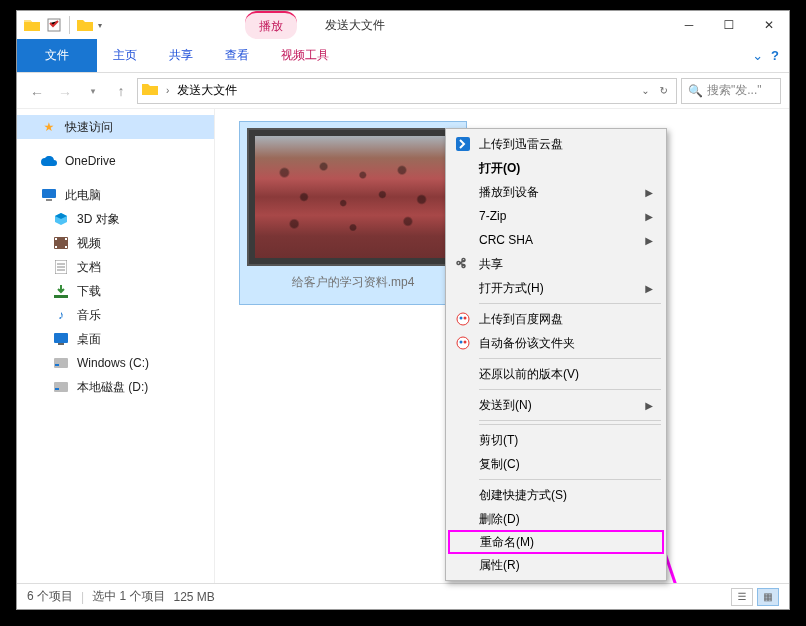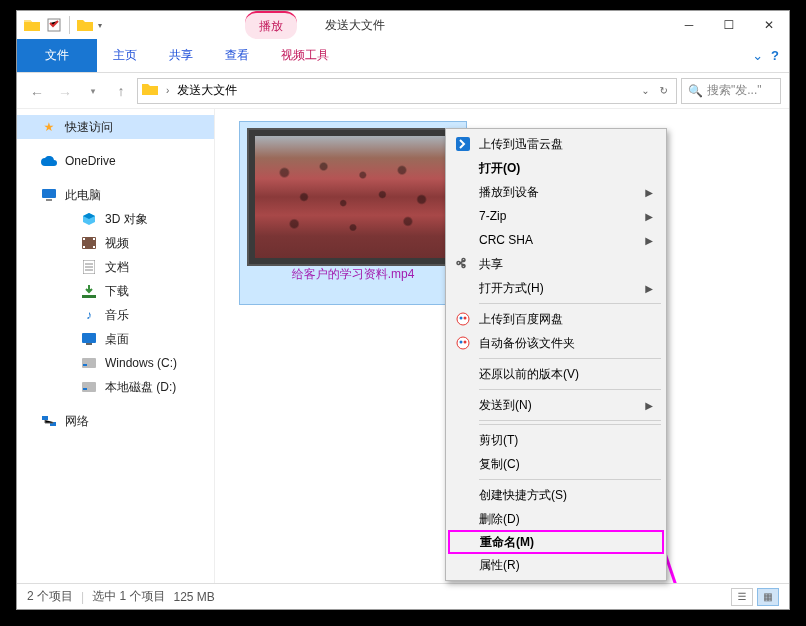--- a/index.html
+++ b/index.html
@@ -31,21 +31,21 @@
 .addr-box { flex: 1; height: 26px; border: 1px solid #ccc; display: flex; align-items: center; padding: 0 4px; font-size: 12px; gap: 4px; }
 .addr-chevron { color: #666; font-size: 10px; padding: 0 4px; }
 .addr-right { margin-left: auto; display: flex; align-items: center; gap: 2px; }
 .search-box { width: 100px; height: 26px; border: 1px solid #ccc; display: flex; align-items: center; padding: 0 6px; font-size: 12px; color: #888; gap: 4px; }
 
 
 .body { flex: 1; display: flex; overflow: hidden; position: relative; }
 .sidebar { width: 198px; border-right: 1px solid #eee; padding: 6px 0; overflow-y: auto; font-size: 12px; }
 .side-item { display: flex; align-items: center; height: 24px; padding-left: 24px; gap: 8px; color: #222; }
 .side-item.active { background: #cce5ff; }
-.side-item.l2 { padding-left: 64px; }
+.side-item.l2 { padding-left: 36px; }
 .side-icon { width: 16px; height: 16px; display: flex; align-items: center; justify-content: center; flex-shrink: 0; }
 .star { color: #ffa726; }
 .cloud { color: #0078d4; }
 .monitor { color: #0078d4; }
 .side-gap { height: 10px; }
 
 .content { flex: 1; position: relative; background: #fff; }
 .file-item { position: absolute; left: 24px; top: 12px; width: 228px; height: 184px; background: #cce8ff; border: 1px solid #8bbde8; display: flex; flex-direction: column; align-items: center; padding: 6px; }
 .thumb-frame { width: 212px; height: 138px; background: #3a3a3a; border: 2px solid #555; padding: 6px; }
 .thumb-img { width: 100%; height: 100%; background: linear-gradient(180deg, #aab1b8 0%, #7c4a4a 25%, #b55454 35%, #8a3a3a 50%, #a84848 65%, #7a3535 80%, #6e3030 100%);
@@ -56,26 +56,26 @@
     radial-gradient(circle at 75% 28%, rgba(0,0,0,0.4) 2%, transparent 3%),
     radial-gradient(circle at 25% 50%, rgba(0,0,0,0.4) 2%, transparent 3%),
     radial-gradient(circle at 45% 55%, rgba(0,0,0,0.4) 2%, transparent 3%),
     radial-gradient(circle at 65% 48%, rgba(0,0,0,0.4) 2%, transparent 3%),
     radial-gradient(circle at 85% 52%, rgba(0,0,0,0.4) 2%, transparent 3%),
     radial-gradient(circle at 20% 72%, rgba(0,0,0,0.4) 2%, transparent 3%),
     radial-gradient(circle at 50% 75%, rgba(0,0,0,0.4) 2%, transparent 3%),
     radial-gradient(circle at 78% 70%, rgba(0,0,0,0.4) 2%, transparent 3%),
     linear-gradient(180deg, #aab1b8 0%, #9a6a5a 18%, #b55454 35%, #8a3a3a 50%, #a84848 65%, #7a3535 82%, #6e3030 100%);
 }
-.file-label { font-size: 12px; color: #a21caf; text-align: center; }
+.file-label { margin-top: 8px; font-size: 12px; color: #737373; text-align: center; }
 
 
 .ctx { position: absolute; left: 445px; top: 128px; width: 222px; background: #f2f2f2; border: 1px solid #b7b7b7; box-shadow: 2px 3px 6px rgba(0,0,0,0.35); font-size: 12px; padding: 3px; z-index: 10; }
 .ctx-item { height: 24px; display: flex; align-items: center; padding-left: 30px; padding-right: 10px; color: #000; position: relative; }
-.ctx-item.hl { border: 2px solid magenta; margin: -1px; font-weight: bold; }
+.ctx-item.hl { border: 2px solid magenta; margin: -1px; }
 .ctx-icon { position: absolute; left: 6px; width: 16px; height: 16px; display: flex; align-items: center; justify-content: center; }
 .ctx-sub { margin-left: auto; color: #555; font-size: 10px; }
 .ctx-sep { height: 1px; background: #d0d0d0; margin: 3px 2px 3px 30px; }
 
 
 .arrow-svg { position: absolute; left: 220px; top: 170px; width: 320px; height: 420px; z-index: 9; pointer-events: none; }
 
 
 .statusbar { height: 26px; border-top: 1px solid #ddd; display: flex; align-items: center; padding: 0 10px; font-size: 12px; color: #555; gap: 8px; }
 .status-right { margin-left: auto; display: flex; gap: 4px; }
@@ -245,30 +245,20 @@
       <div class="side-item l2">
         <span class="side-icon">
             <svg width="14" height="10" viewBox="0 0 14 10">
               <rect width="14" height="10" fill="#bbb" rx="1"></rect>
               <rect x="1" y="6" width="4" height="2" fill="#1976d2"></rect>
             </svg>
           </span>
         <span>本地磁盘 (D:)</span>
       </div>
       <div class="side-gap"></div>
-      <div class="side-item">
-        <span class="side-icon">
-            <svg width="16" height="12" viewBox="0 0 16 12">
-              <rect x="1" y="1" width="6" height="4" fill="#1976d2"></rect>
-              <rect x="9" y="7" width="6" height="4" fill="#1976d2"></rect>
-              <path stroke="#666" d="M4 5v3h8V7"></path>
-            </svg>
-          </span>
-        <span>网络</span>
-      </div>
     </div>
 
     <div class="content">
       <div class="file-item">
         <div class="thumb-frame">
           <div class="thumb-img"></div>
         </div>
         <div class="file-label">给客户的学习资料.mp4</div>
       </div>
 
@@ -277,21 +267,21 @@
             <marker id="ah" markerWidth="8" markerHeight="8" refX="6" refY="3" orient="auto">
               <path d="M0 0l7 3-7 3z" fill="magenta"></path>
             </marker>
           </defs>
         <line x1="140" y1="10" x2="266" y2="380" stroke="magenta" stroke-width="3" marker-end="url(#ah)"></line>
       </svg>
     </div>
   </div>
 
   <div class="statusbar">
-    <span>2 个项目</span>
+    <span>6 个项目</span>
     <span style="color:#ccc">|</span>
     <span>选中 1 个项目</span>
     <span>125 MB</span>
     <div class="status-right">
       <div class="view-btn">☰</div>
       <div class="view-btn active">▦</div>
     </div>
   </div>
 </div>
 

